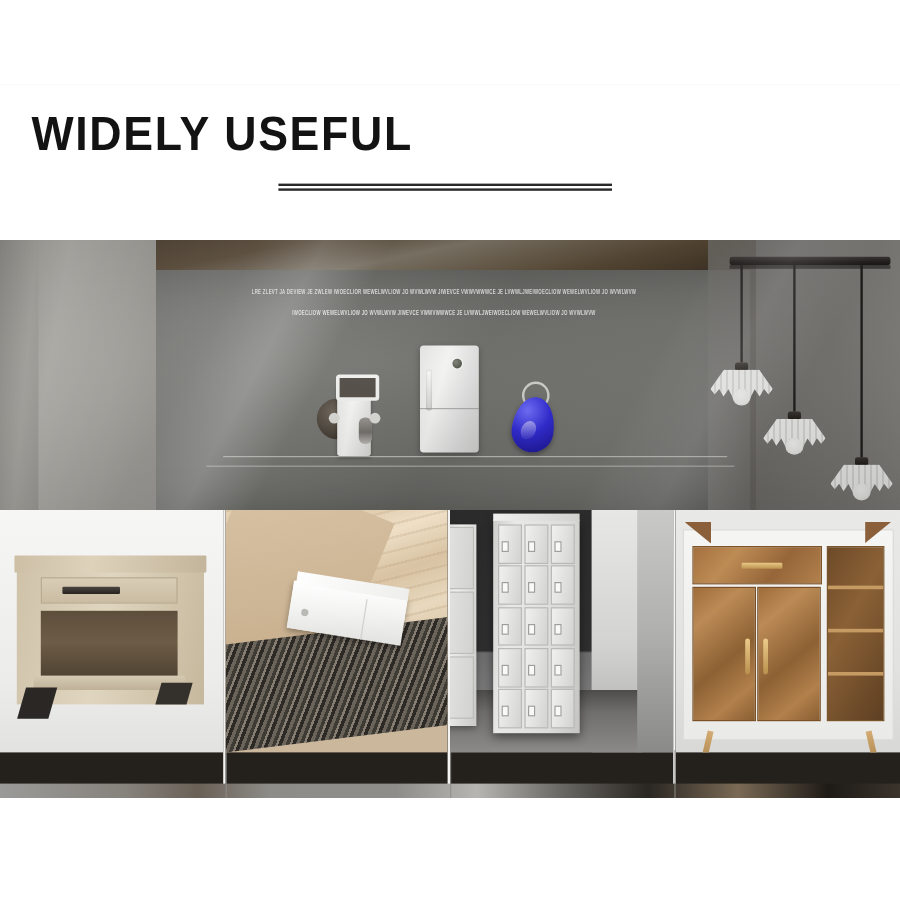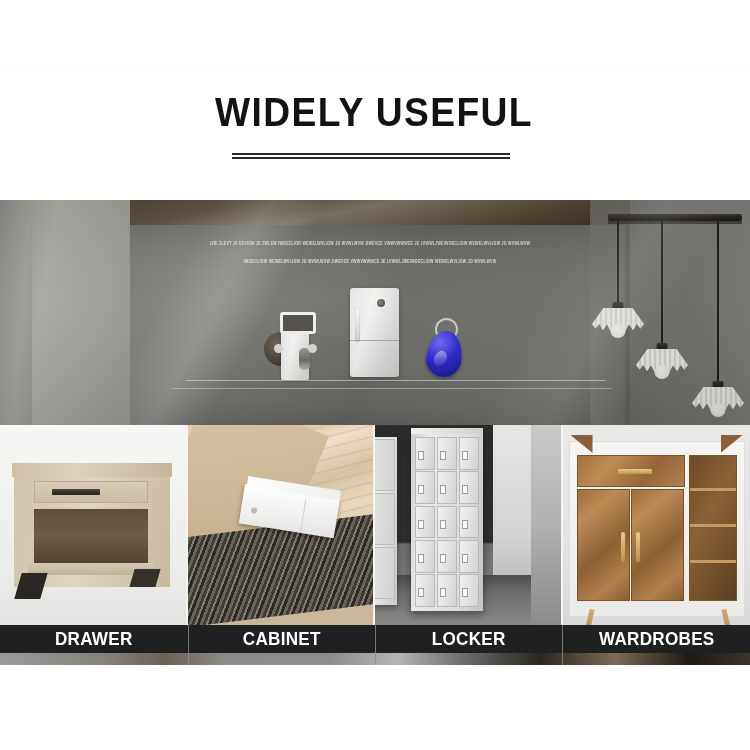--- a/index.html
+++ b/index.html
@@ -14,21 +14,21 @@
   .page{position:relative;width:750px;height:750px;background:#fff;}
 
   
   .top-rule{
     position:absolute;left:0;top:70px;width:750px;height:1px;
     background:#fafaf8;
   }
 
   
   .heading-wrap{
-    position:absolute;left:0;top:92px;width:748px;text-align:center;
+    position:absolute;left:0;top:92px;width:748px;
   }
   .heading{
     font-family:"Liberation Sans", sans-serif;
     font-size:40px;
     font-weight:700;
     letter-spacing:1.5px;
     color:#131313;
     line-height:1;
     transform:scaleX(0.93);
     transform-origin:center;
@@ -650,23 +650,17 @@
             <i></i>
           </div>
           <div class="legL"></div>
           <div class="legR"></div>
         </div>
       </div>
     </div>
   </div>
 
   <div class="band-lower"></div>
-  <div class="caption-band">
-    <div class="cap">DRAWER</div>
-    <div class="cap">CABINET</div>
-    <div class="cap">LOCKER</div>
-    <div class="cap">WARDROBES</div>
-  </div>
   <div class="band-sep sep1"></div>
   <div class="band-sep sep2"></div>
   <div class="band-sep sep3"></div>
 
 </div>
 
 </body></html>

